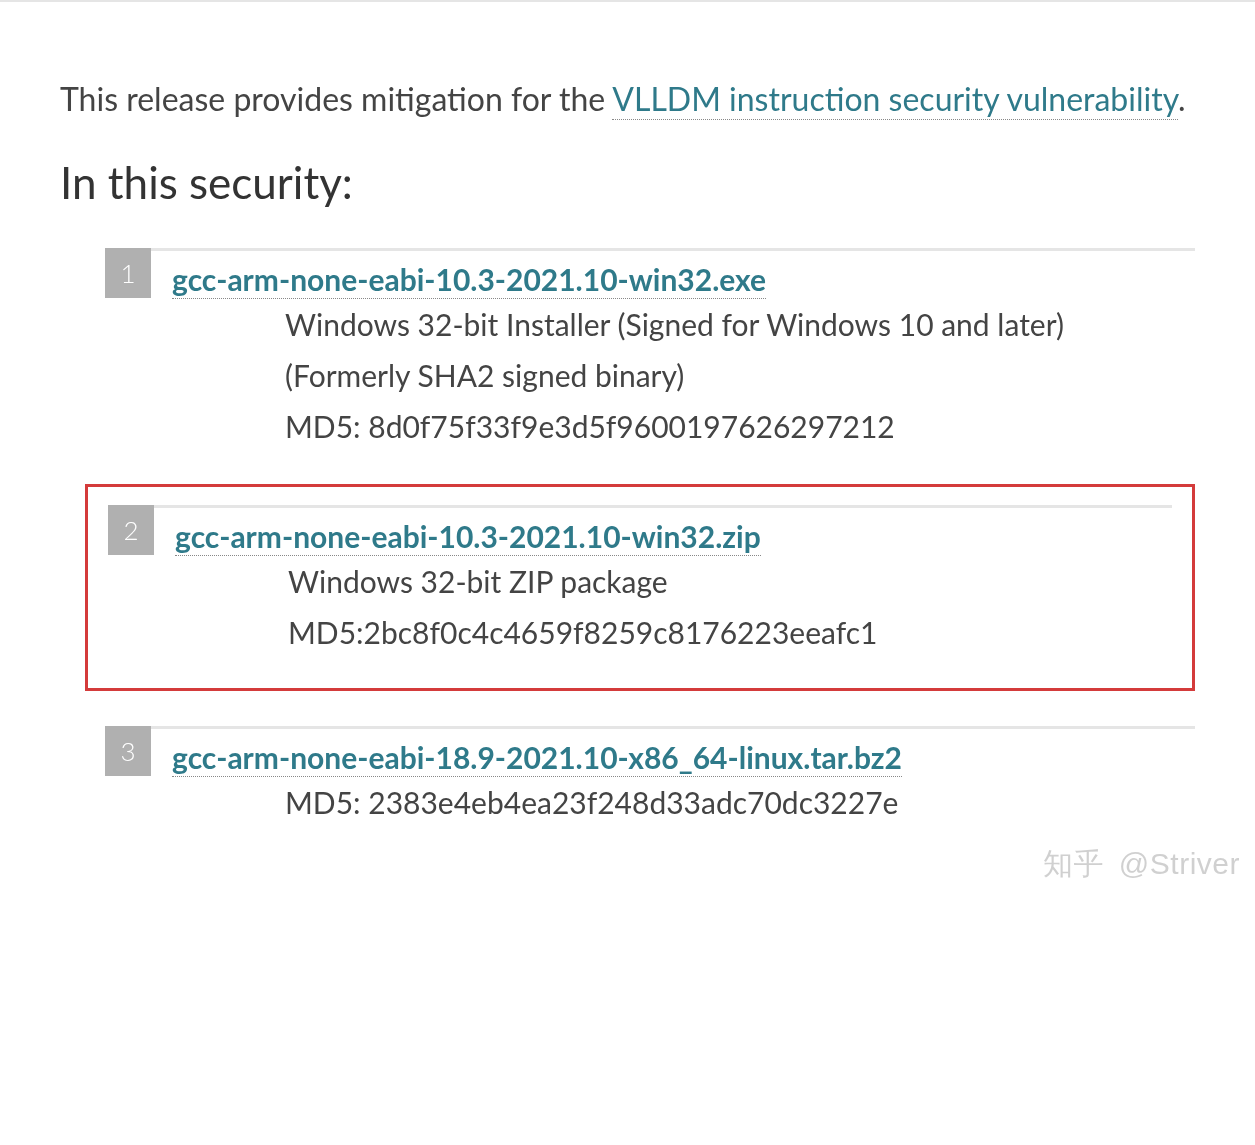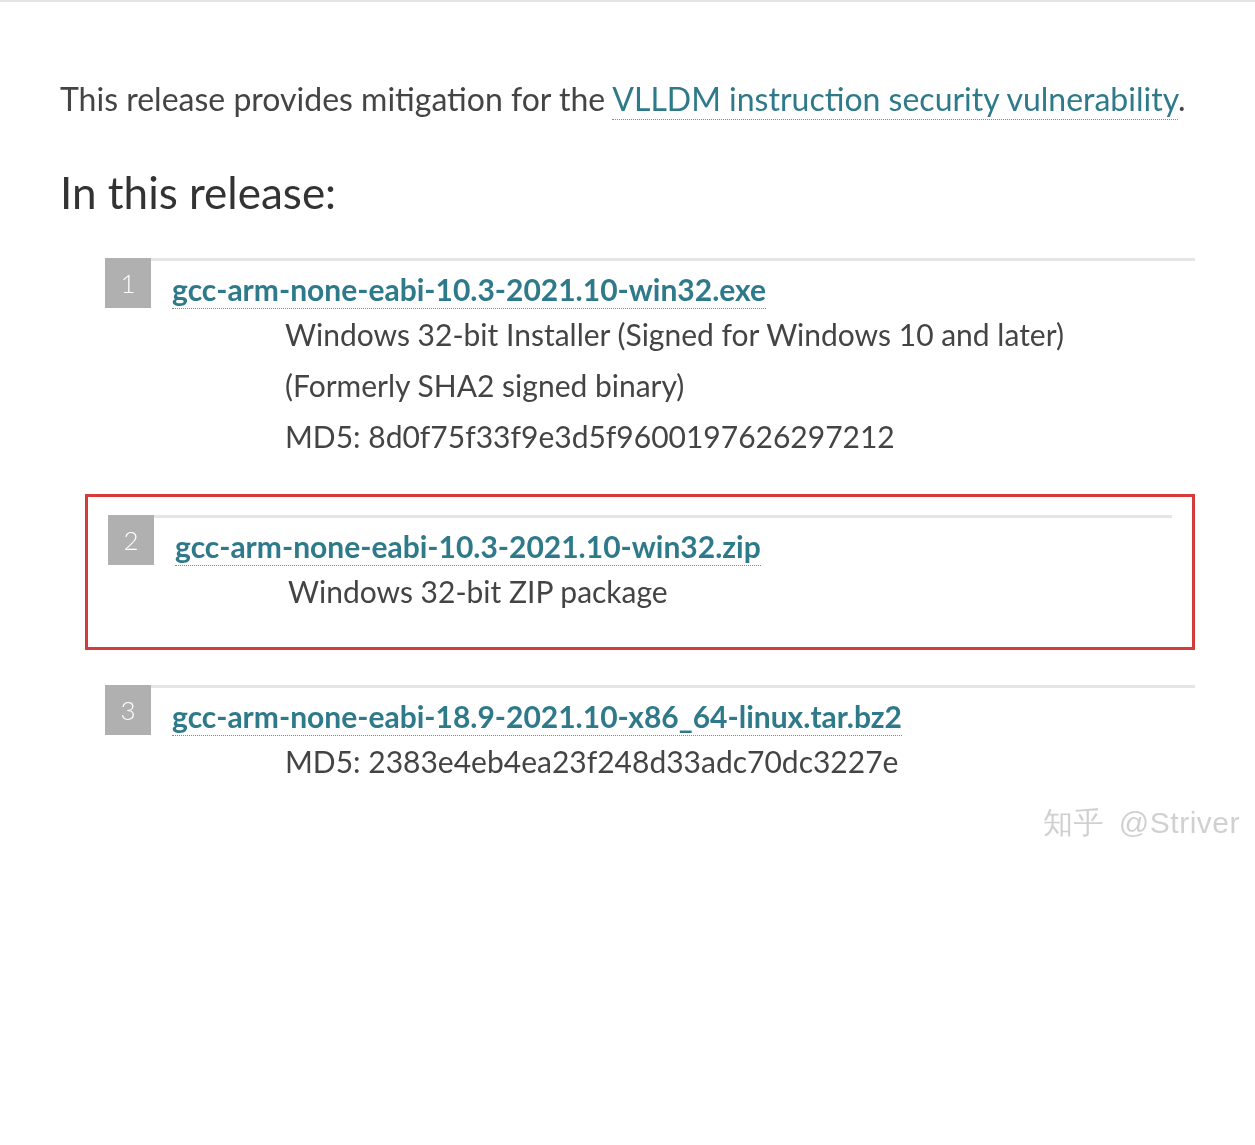--- a/index.html
+++ b/index.html
@@ -13,21 +13,21 @@
   }
   .page {
     border-top: 2px solid #e5e5e5;
     padding: 40px 60px 30px 60px;
     position: relative;
   }
   .intro {
     font-size: 32px;
     color: #444;
     line-height: 1.55;
-    margin-bottom: 42px;
+    margin-bottom: 32px;
     font-weight: 400;
   }
   .intro a {
     color: #2f7a8a;
     text-decoration: none;
     border-bottom: 1px dotted #888;
     padding-bottom: 1px;
   }
   h2.section {
     font-size: 44px;
@@ -105,37 +105,38 @@
 </style>
 </head>
 <body>
 
 <div class="page">
 
   <p class="intro">
     <span>This release provides mitigation for the </span><a href="#">VLLDM instruction security vulnerability</a><span>.</span>
   </p>
 
-  <h2 class="section">In this release:</h2>
+  <h2 class="section">In this security:</h2>
 
   <div class="item">
     <span class="num">1</span>
     <a class="filelink" href="#">gcc-arm-none-eabi-10.3-2021.10-win32.exe</a>
     <div class="desc">
       <div>Windows 32-bit Installer (Signed for Windows 10 and later) (Formerly SHA2 signed binary)</div>
       <div>MD5: 8d0f75f33f9e3d5f9600197626297212</div>
     </div>
   </div>
 
   <div class="item highlight">
     <div class="inner">
       <span class="num">2</span>
       <a class="filelink" href="#">gcc-arm-none-eabi-10.3-2021.10-win32.zip</a>
       <div class="desc">
         <div>Windows 32-bit ZIP package</div>
+        <div>MD5:2bc8f0c4c4659f8259c8176223eeafc1</div>
       </div>
     </div>
   </div>
 
   <div class="item">
     <span class="num">3</span>
     <a class="filelink" href="#">gcc-arm-none-eabi-18.9-2021.10-x86_64-linux.tar.bz2</a>
     <div class="desc">
       <div>MD5: 2383e4eb4ea23f248d33adc70dc3227e</div>
     </div>

